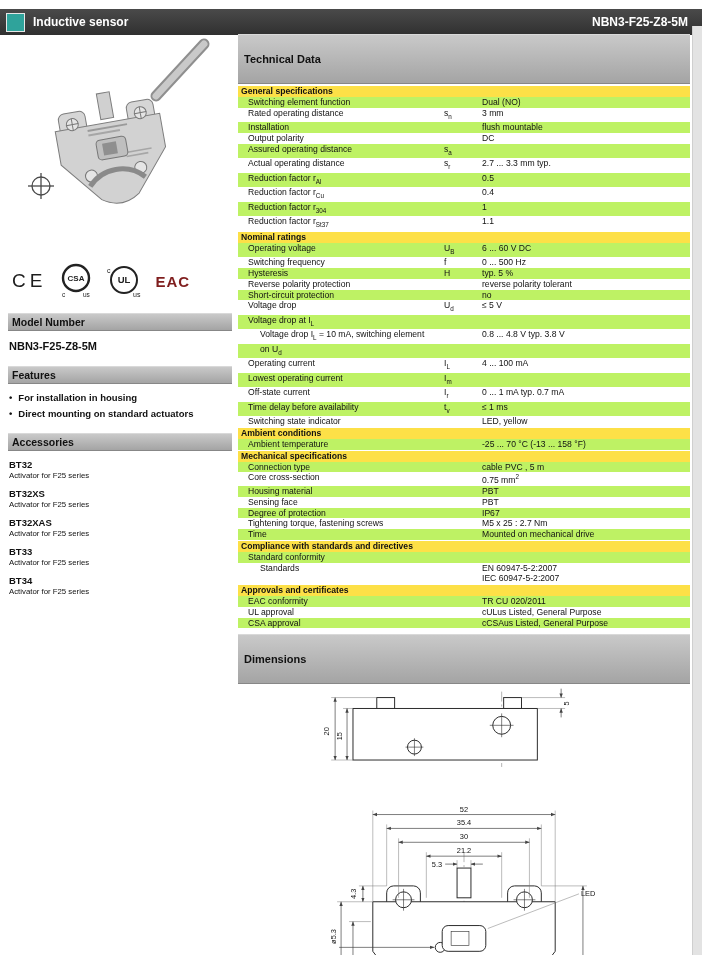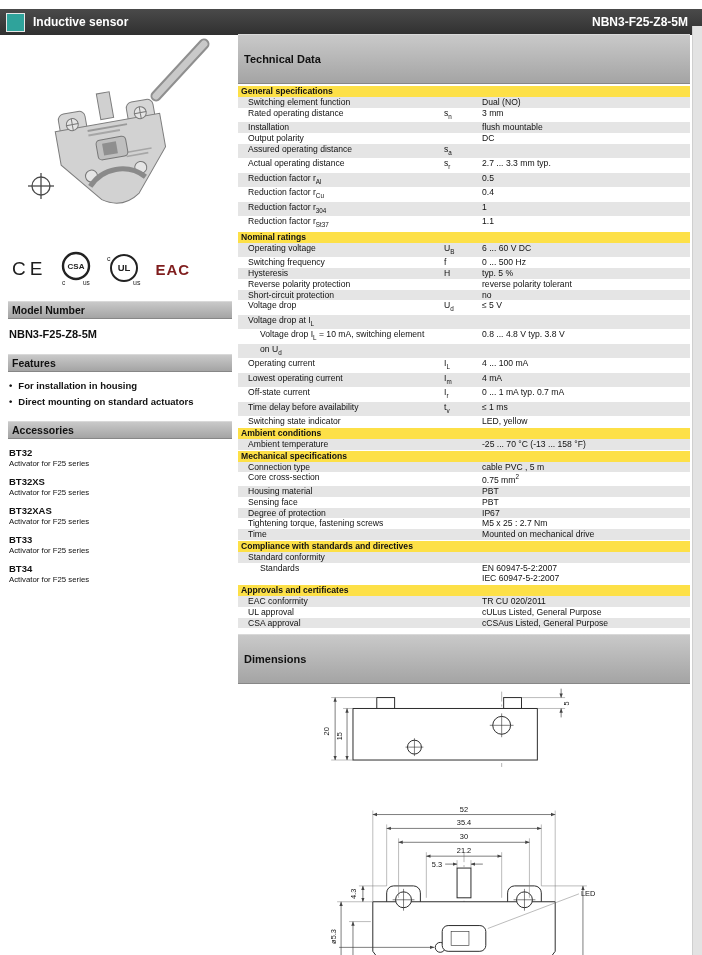--- a/index.html
+++ b/index.html
@@ -17,35 +17,35 @@
   
   .leftcol{position:absolute;left:8px;top:34px;width:224px;}
   .rightcol{position:absolute;left:238px;top:34px;width:452px;}
   
   .mainbar{background:linear-gradient(#c9c9c9,#a4a4a4);border-bottom:1px solid #878787;border-top:1px solid #d9d9d9;
            font-weight:bold;font-size:11px;padding:18px 6px;}
   .secbar{background:linear-gradient(#c9c9c9,#a4a4a4);border-bottom:1px solid #878787;border-top:1px solid #d9d9d9;
           font-weight:bold;font-size:10.5px;padding:2px 4px;margin-top:14px;}
   
   figure.product{margin:0;padding:0;}
-  .logos{display:flex;align-items:center;gap:13px;margin-top:8px;padding-left:4px;}
+  .logos{display:flex;align-items:center;gap:13px;margin-top:20px;padding-left:4px;}
   .ce{font-size:19px;letter-spacing:4px;color:#1d1d1d;}
   .eac{font-size:15px;font-weight:bold;letter-spacing:1px;color:#7f1d1d;}
   .modelno{font-weight:bold;font-size:11px;margin:9px 0 2px 1px;}
   ul.features{list-style:none;margin:8px 0 0 0;padding:0 0 0 1px;}
   ul.features li{display:flex;gap:6px;font-size:9.5px;font-weight:bold;margin-bottom:5px;}
   ul.features li .bullet{flex:0 0 auto;}
   .acclist{margin-top:8px;padding-left:1px;}
   .acc{margin-bottom:8px;}
   .acc-name{font-weight:bold;font-size:9.5px;}
   .acc-desc{font-size:7.8px;margin-top:1px;}
   
   .spec{margin-top:2px;}
   .trow{display:flex;font-size:8.6px;line-height:10.8px;min-height:10.8px;}
-  .trow.shade{background:#e5e5e5;}
+  .trow.shade{background:#bef264;}
   .trow.sect{background:#fde047;font-weight:bold;padding-left:3px;margin-top:1px;display:block;}
   .c-label{width:206px;padding-left:10px;box-sizing:border-box;flex:0 0 auto;}
   .c-label.ind2{padding-left:22px;}
   .c-sym{width:38px;flex:0 0 auto;}
   .c-val{flex:1;}
   sub{font-size:6.3px;}
   sup{font-size:6.3px;}
   
   .dimbar{margin-top:6px;}
   .drawing{margin-top:2px;}
@@ -264,21 +264,20 @@
           <div class="c-val"></div>
         </div>
         <div class="trow">
           <div class="c-label">Operating current</div>
           <div class="c-sym">I<sub>L</sub></div>
           <div class="c-val">4 ... 100 mA</div>
         </div>
         <div class="trow shade">
           <div class="c-label">Lowest operating current</div>
           <div class="c-sym">I<sub>m</sub></div>
-          <div class="c-val">4 mA</div>
         </div>
         <div class="trow">
           <div class="c-label">Off-state current</div>
           <div class="c-sym">I<sub>r</sub></div>
           <div class="c-val">0 ... 1 mA typ. 0.7 mA</div>
         </div>
         <div class="trow shade">
           <div class="c-label">Time delay before availability</div>
           <div class="c-sym">t<sub>v</sub></div>
           <div class="c-val">≤ 1 ms</div>

